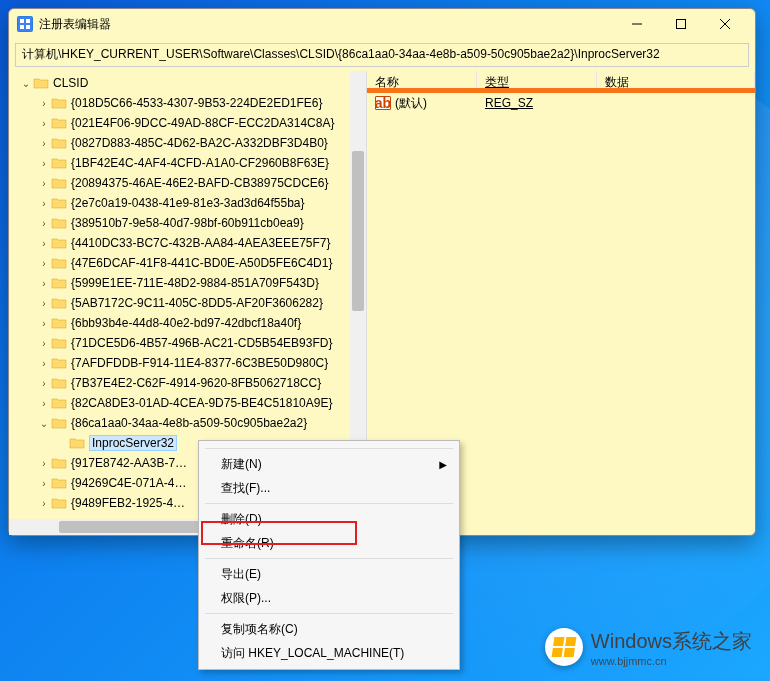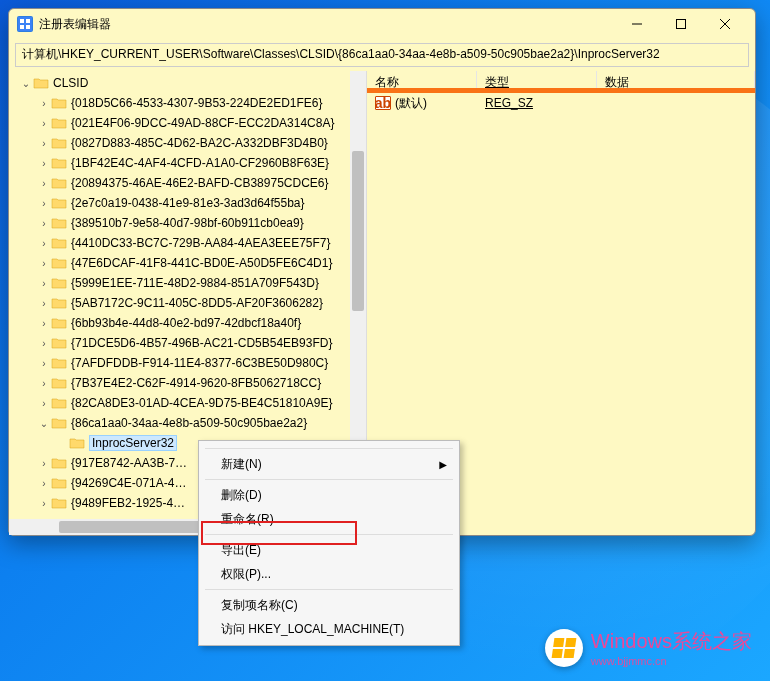--- a/index.html
+++ b/index.html
@@ -38,21 +38,21 @@
   .col-type { width: 120px; text-decoration: underline; }
   .col-data { flex: 1; }
   .list-row { display: flex; height: 20px; align-items: center; }
   .list-row .cell { padding: 0 8px; font-size: 12px; display: flex; align-items: center; gap: 4px; }
   .ab-icon { width: 16px; height: 14px; border: 1px solid #cc4400; background: #fff; display: inline-flex; align-items: center; justify-content: center; font-size: 14px; color: #cc4400; font-weight: bold; border-radius: 1px; text-align: right; }
   .context-menu { position: absolute; left: 198px; top: 440px; width: 262px; background: #f6f6f6; border: 1px solid #bbb; box-shadow: 3px 3px 6px rgba(0,0,0,0.25); padding: 4px 2px; }
   .ctx-item { height: 24px; display: flex; align-items: center; padding: 0 24px 0 20px; font-size: 12px; position: relative; }
   .ctx-item .arrow { position: absolute; right: 10px; font-size: 10px; }
   .ctx-sep { height: 1px; background: #ddd; margin: 3px 4px; }
   .ctx-highlight { position: absolute; border: 2px solid #e02020; }
-  .watermark { position: absolute; right: 18px; bottom: 14px; display: flex; align-items: flex-end; gap: 8px; color: #ec4899; }
+  .watermark { position: absolute; right: 18px; bottom: 14px; display: flex; align-items: flex-start; gap: 8px; color: #404040; }
   .watermark .wlogo { width: 38px; height: 38px; background: #fff; border-radius: 50%; display: flex; align-items: center; justify-content: center; box-shadow: 0 2px 6px rgba(0,0,0,0.3); }
   .watermark .wlogo-inner { width: 22px; height: 20px; display: grid; grid-template: 1fr 1fr / 1fr 1fr; gap: 2px; transform: skewX(-8deg); }
   .watermark .wlogo-inner div { background: #ffb400; }
   .watermark .txt1 { font-size: 20px; font-weight: 500; }
   .watermark .txt2 { font-size: 11px; opacity: 0.9; }
 </style>
 </head>
 <body>
 
 <div class="win-swoosh"></div>
@@ -169,21 +169,21 @@
             </span>
             <span class="label">{389510b7-9e58-40d7-98bf-60b911cb0ea9}</span>
           </div>
           <div class="tree-row depth1">
             <span class="expander">›</span>
             <span class="folder">
               <svg viewBox="0 0 16 14">
                 <path d="M1 3 L1 12 L15 12 L15 4 L7 4 L6 3 Z" fill="#ffd96b" stroke="#d4a017" stroke-width="0.5"></path>
               </svg>
             </span>
-            <span class="label">{4410DC33-BC7C-729B-AA84-4AEA3EEE75F7}</span>
+            <span class="label">{4410DC33-BC7C-432B-AA84-4AEA3EEE75F7}</span>
           </div>
           <div class="tree-row depth1">
             <span class="expander">›</span>
             <span class="folder">
               <svg viewBox="0 0 16 14">
                 <path d="M1 3 L1 12 L15 12 L15 4 L7 4 L6 3 Z" fill="#ffd96b" stroke="#d4a017" stroke-width="0.5"></path>
               </svg>
             </span>
             <span class="label">{47E6DCAF-41F8-441C-BD0E-A50D5FE6C4D1}</span>
           </div>
@@ -320,20 +320,23 @@
     </div>
   </div>
 </div>
 
 <div class="context-menu">
   <div class="ctx-sep"></div>
   <div class="ctx-item">
       <span>新建(N)</span>
       <span class="arrow">▶</span>
     </div>
+  <div class="ctx-item">
+      <span>查找(F)...</span>
+    </div>
   <div class="ctx-sep"></div>
   <div class="ctx-item">
       <span>删除(D)</span>
     </div>
   <div class="ctx-item">
       <span>重命名(R)</span>
     </div>
   <div class="ctx-sep"></div>
   <div class="ctx-item">
       <span>导出(E)</span>

